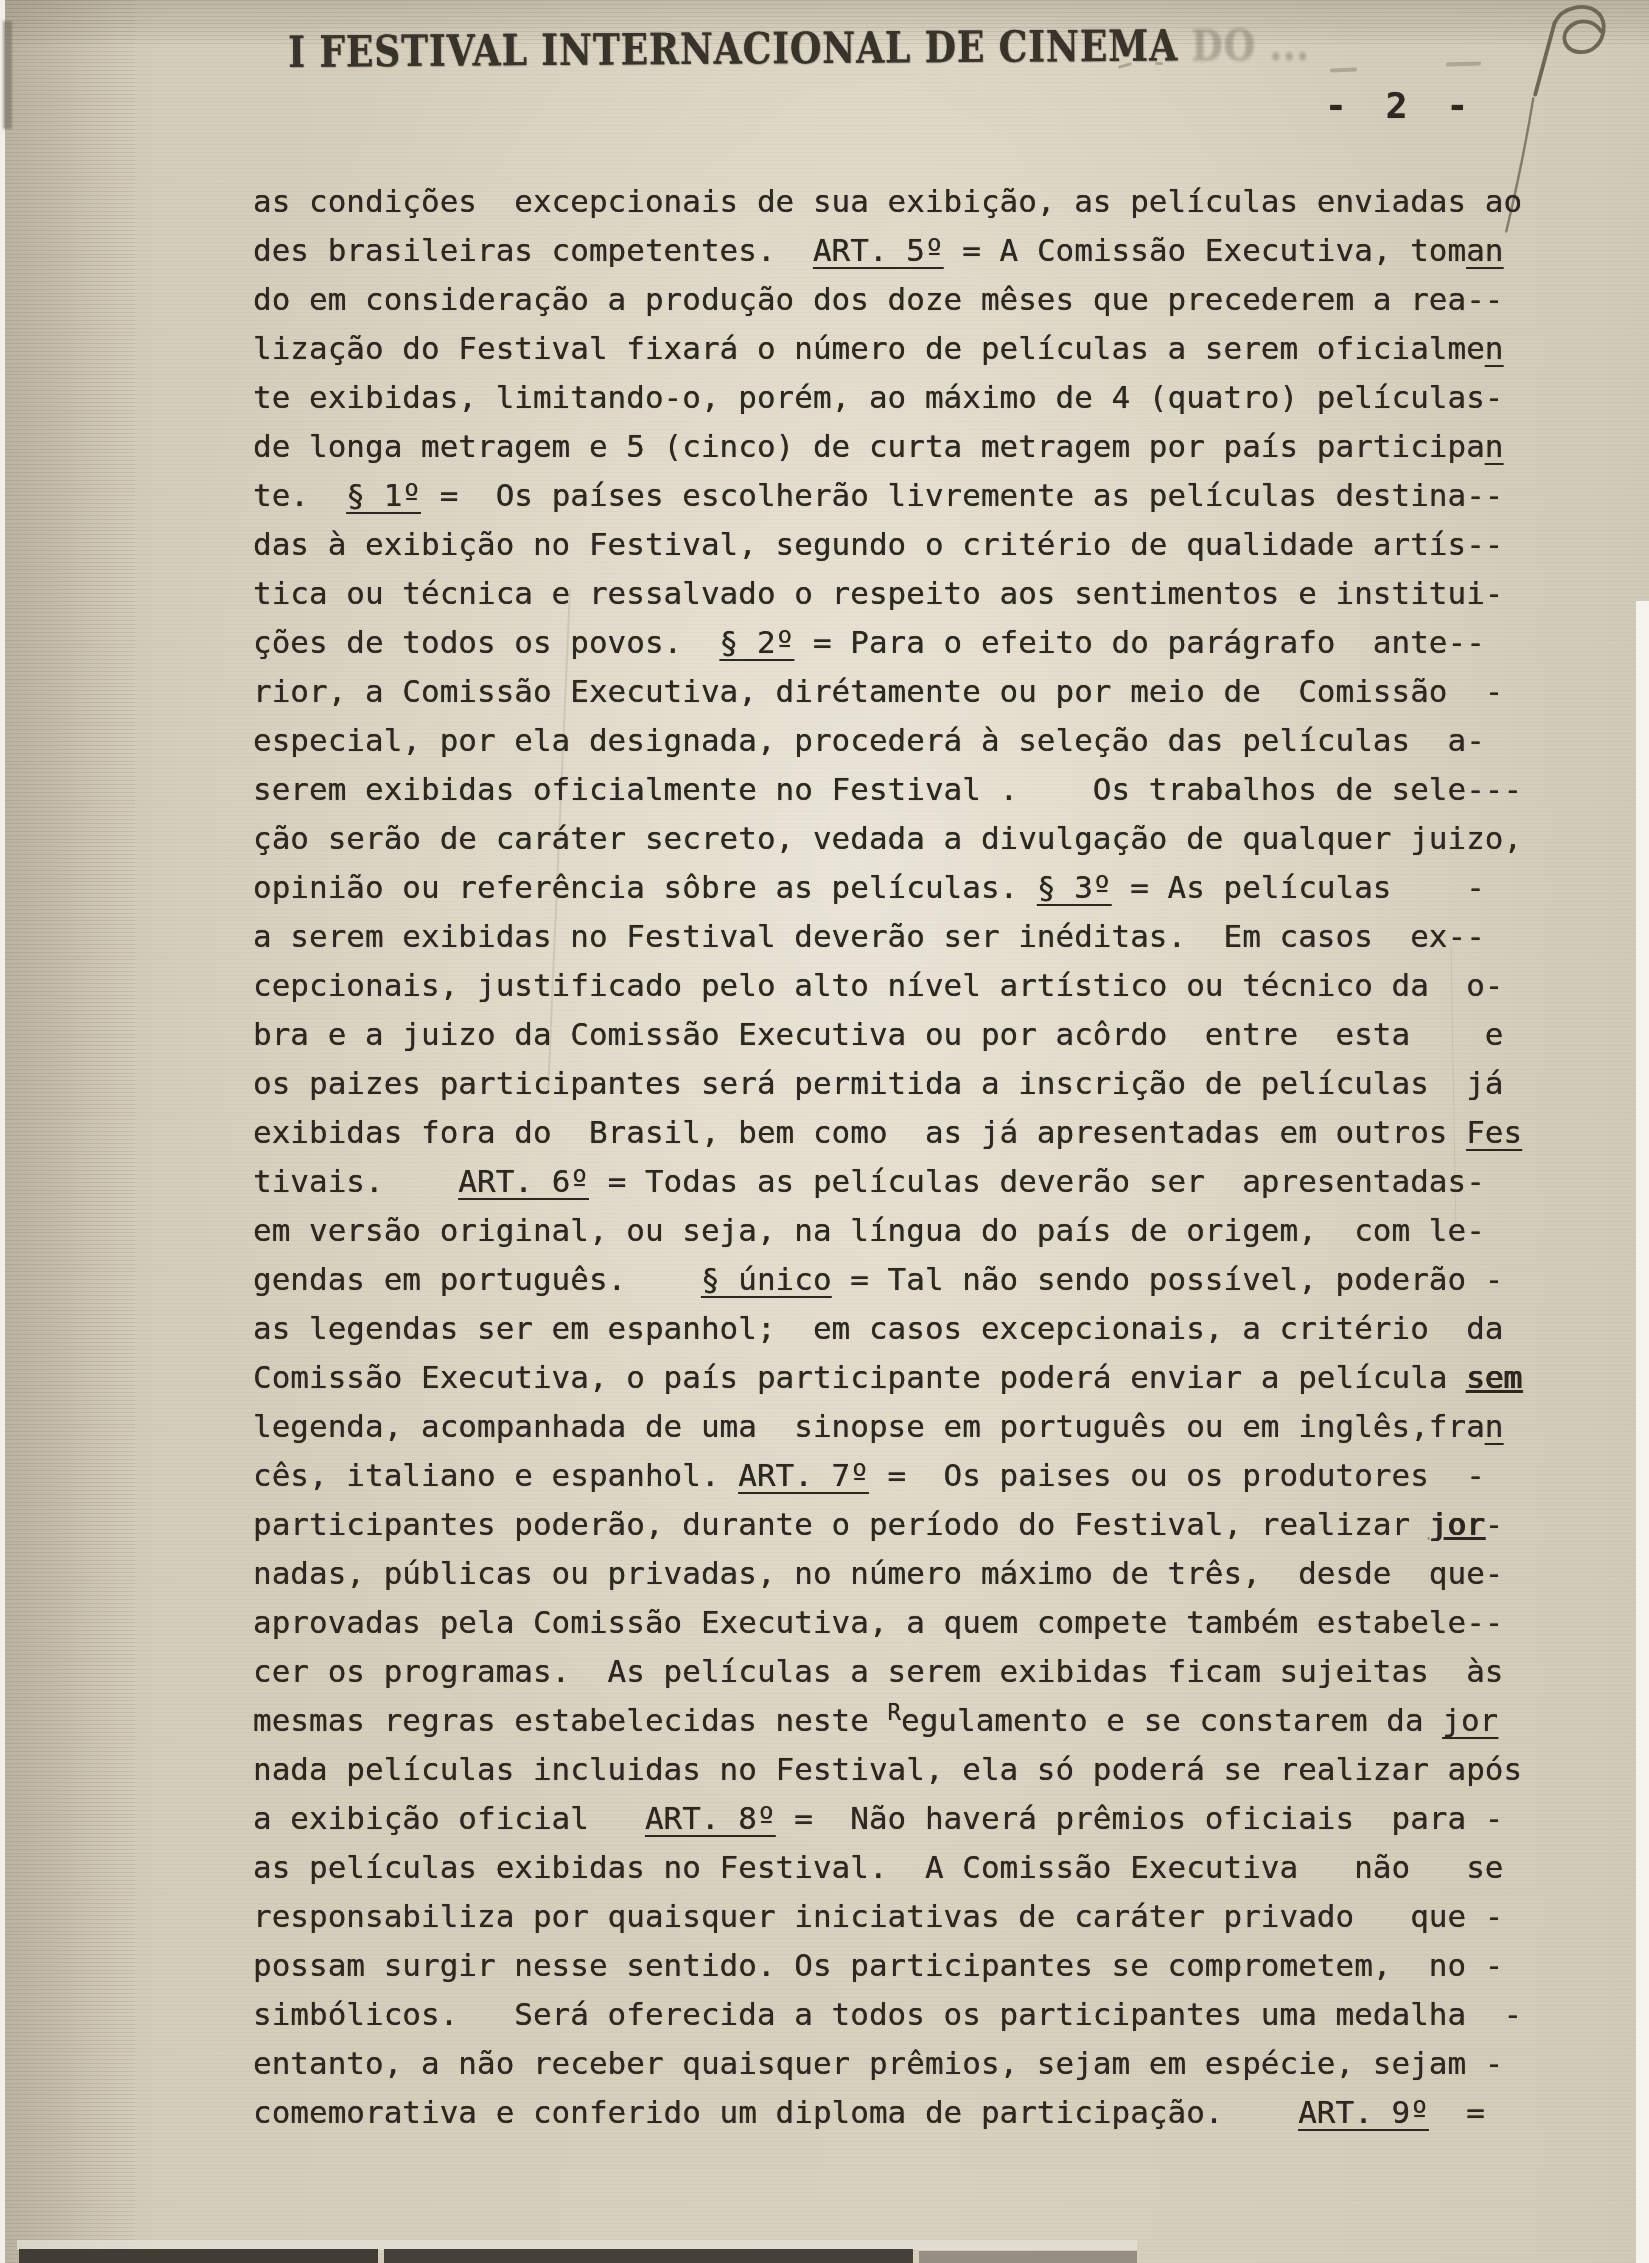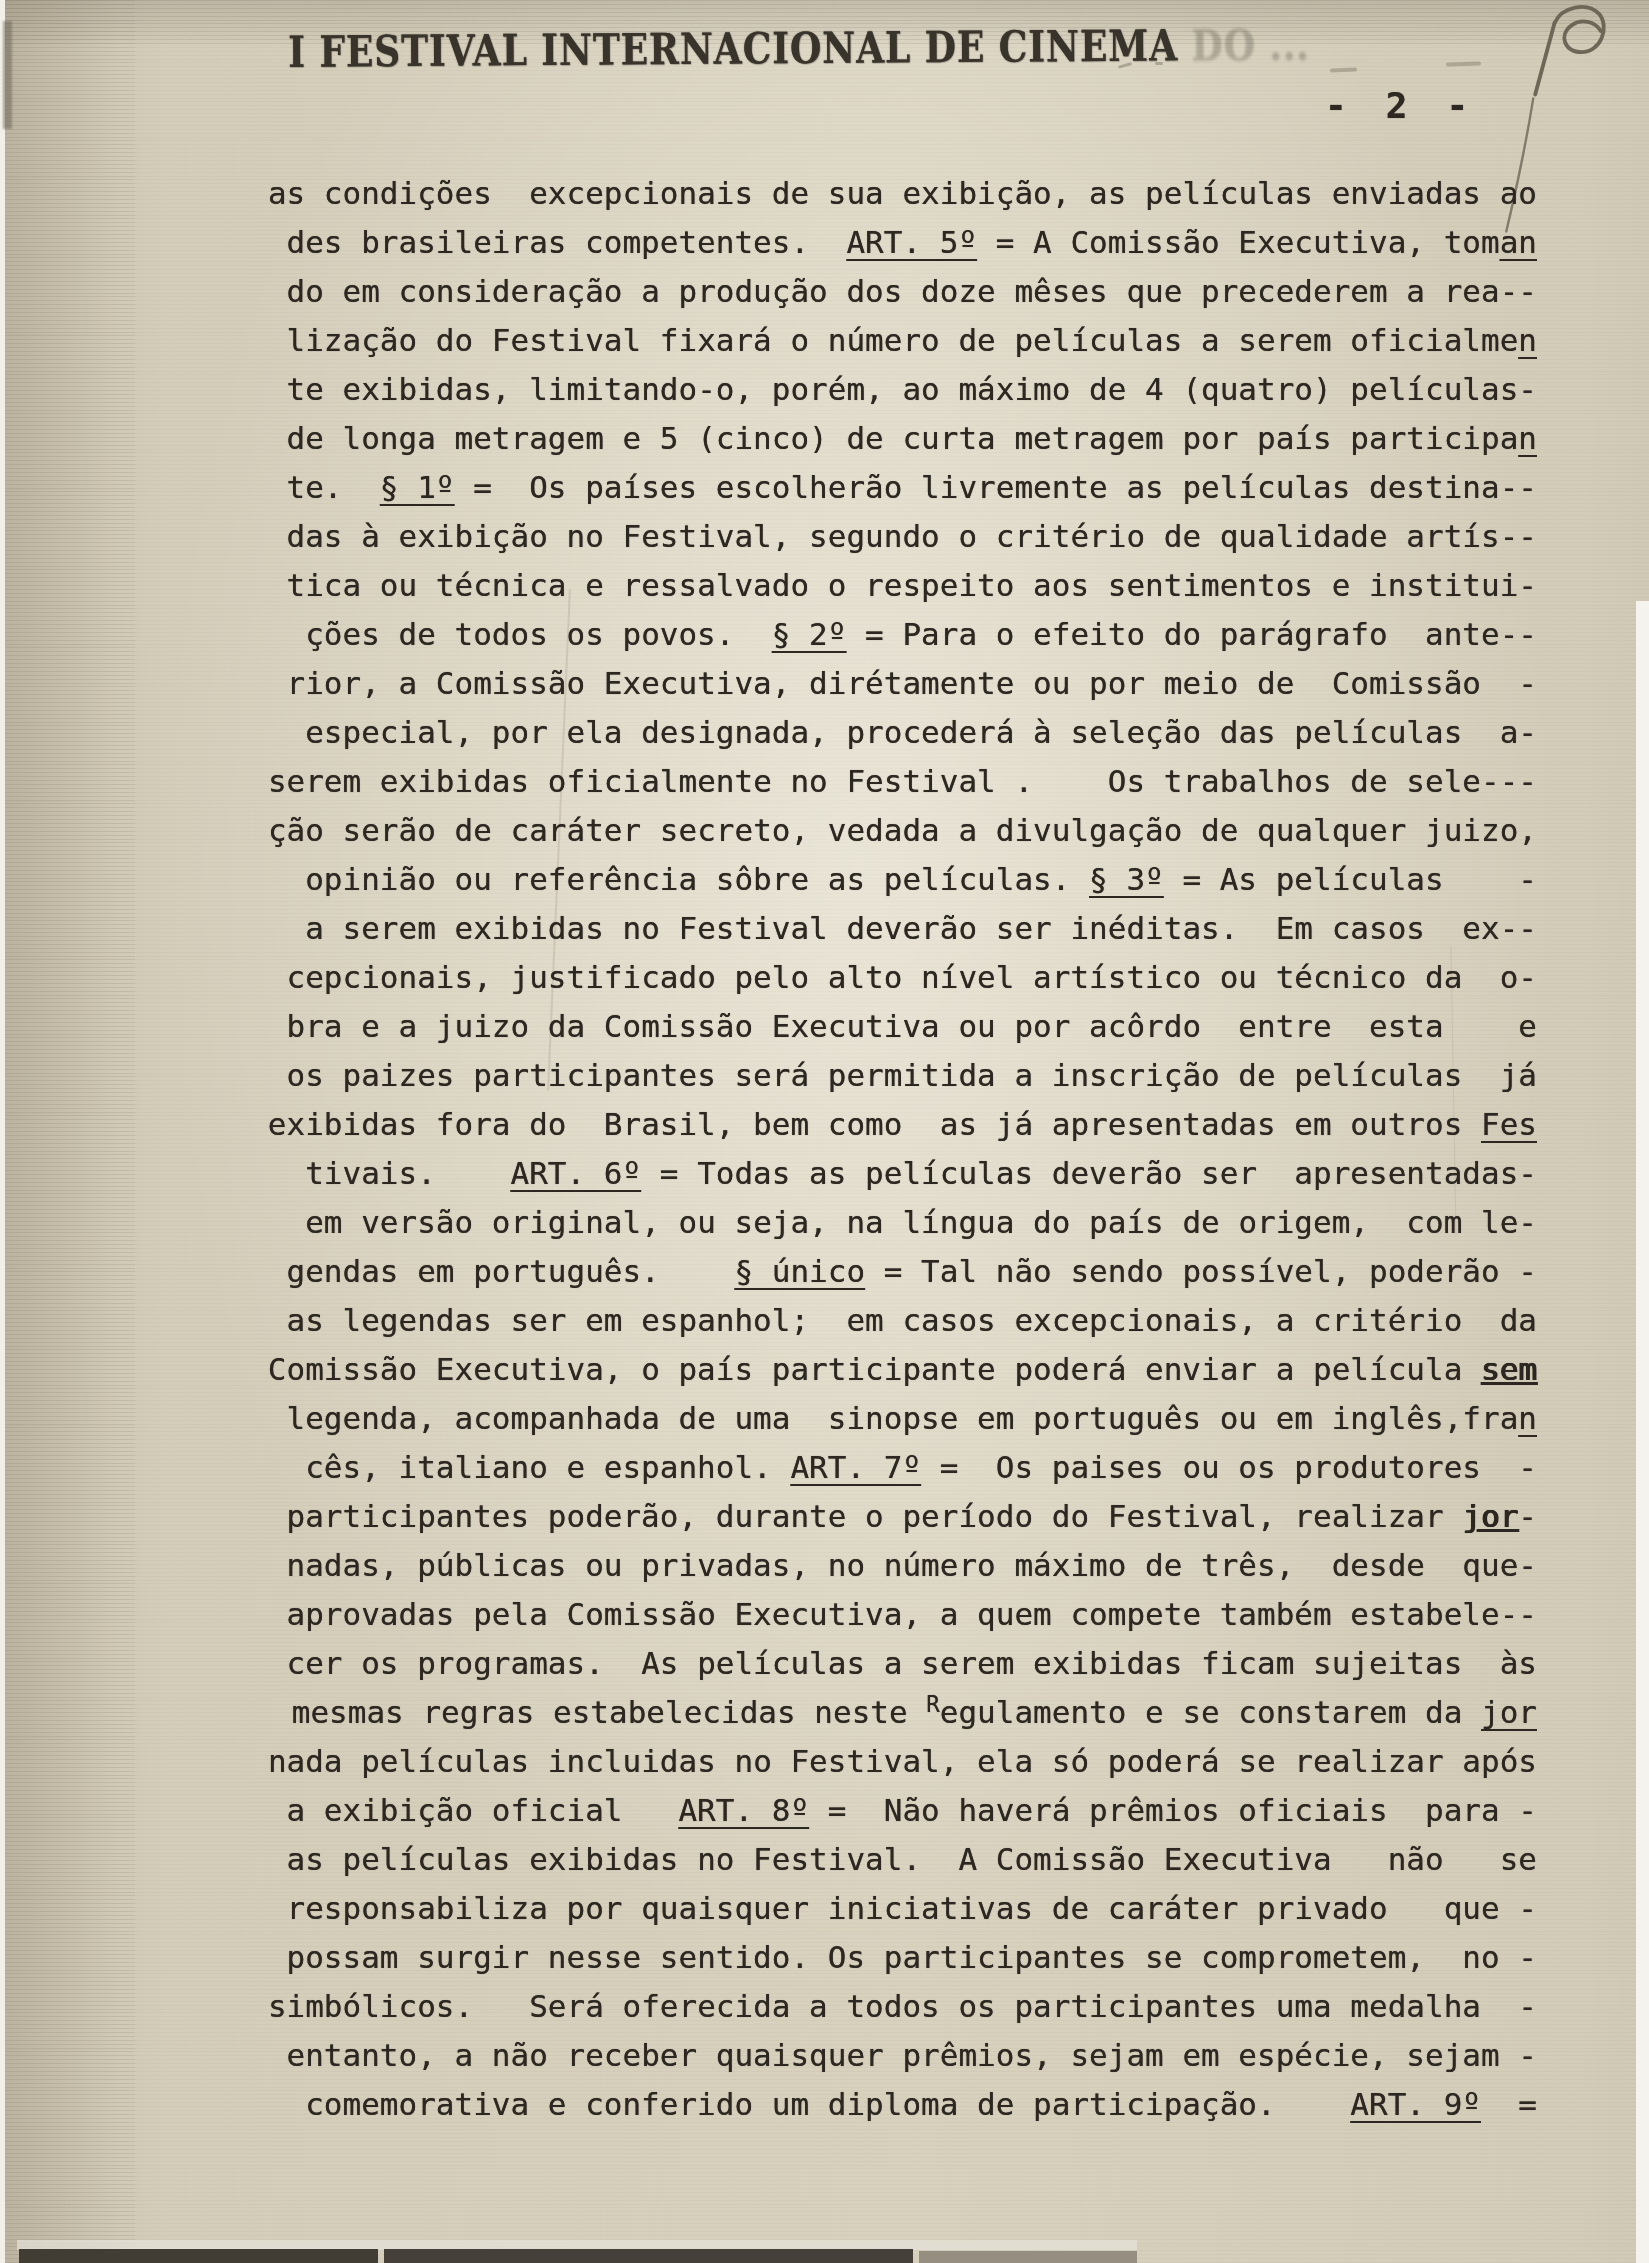--- a/index.html
+++ b/index.html
@@ -5,21 +5,20 @@
   html,body{margin:0;padding:0;background:#888;}
   .page{
     position:relative;
     width:1649px;height:2263px;
     overflow:hidden;
     font-family:"DejaVu Sans Mono", monospace;
     background:
       radial-gradient(ellipse at 52% 38%, rgba(255,253,244,0.45), rgba(255,253,244,0) 58%),
       repeating-linear-gradient(180deg, rgba(122,112,92,0.06) 0px, rgba(122,112,92,0.06) 1px, rgba(0,0,0,0) 1px, rgba(0,0,0,0) 3.9px),
       linear-gradient(90deg, #c9c2af 0%, #d4cdba 10%, #d8d1be 55%, #d3ccb9 96%, #d0c9b6 100%);
-    text-align: right;
   }
   
   .left-band{
     position:absolute;left:0;top:0;width:135px;height:100%;
     background:
       repeating-linear-gradient(180deg, rgba(108,98,78,0.11) 0 1px, rgba(0,0,0,0) 1px 3.9px),
       linear-gradient(90deg, rgba(148,138,116,0.28), rgba(148,138,116,0) 88%);
   }
   .top-band{
     position:absolute;left:0;top:0;width:100%;height:44px;
@@ -62,21 +61,21 @@
   .gd2{left:1446px;top:62px;width:35px;transform:rotate(-2deg);}
   .speck{position:absolute;height:2.9px;background:#5a5448;opacity:.35;border-radius:1.9px;}
   .sp1{left:1118px;top:64px;width:13.5px;transform:rotate(-15deg);}
   .sp2{left:1155px;top:62px;width:7.7px;}
 
   
   .pencil{position:absolute;left:1485px;top:1.9px;}
 
   
   .body-text{
-    position:absolute;left:253px;top:169px;width:1284px;
+    position:absolute;left:253px;top:177px;width:1284px;
     font-size:31px;color:#2c2720;
     text-shadow:0 0 0.7px rgba(44,39,32,0.8);
   }
   .line{white-space:pre;height:49px;line-height:49px;}
   .line span.u{text-decoration:underline;text-decoration-thickness:2.4px;text-underline-offset:5.8px;}
   .line span.b{text-shadow:0.9px 0 0 currentColor, -0.4px 0 0 currentColor, 0 0 0.7px rgba(44,39,32,0.8);text-decoration:underline;}
   .line span.s{font-size:0.72em;vertical-align:super;line-height:0;}
 </style>
 </head>
 <body>

